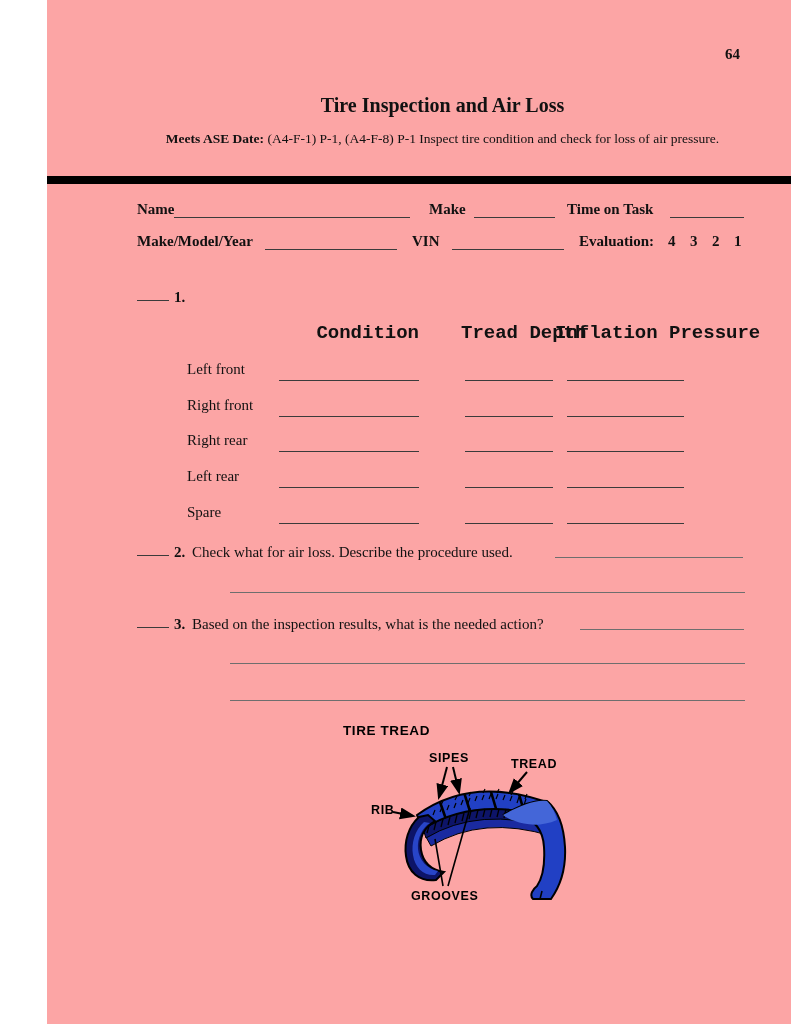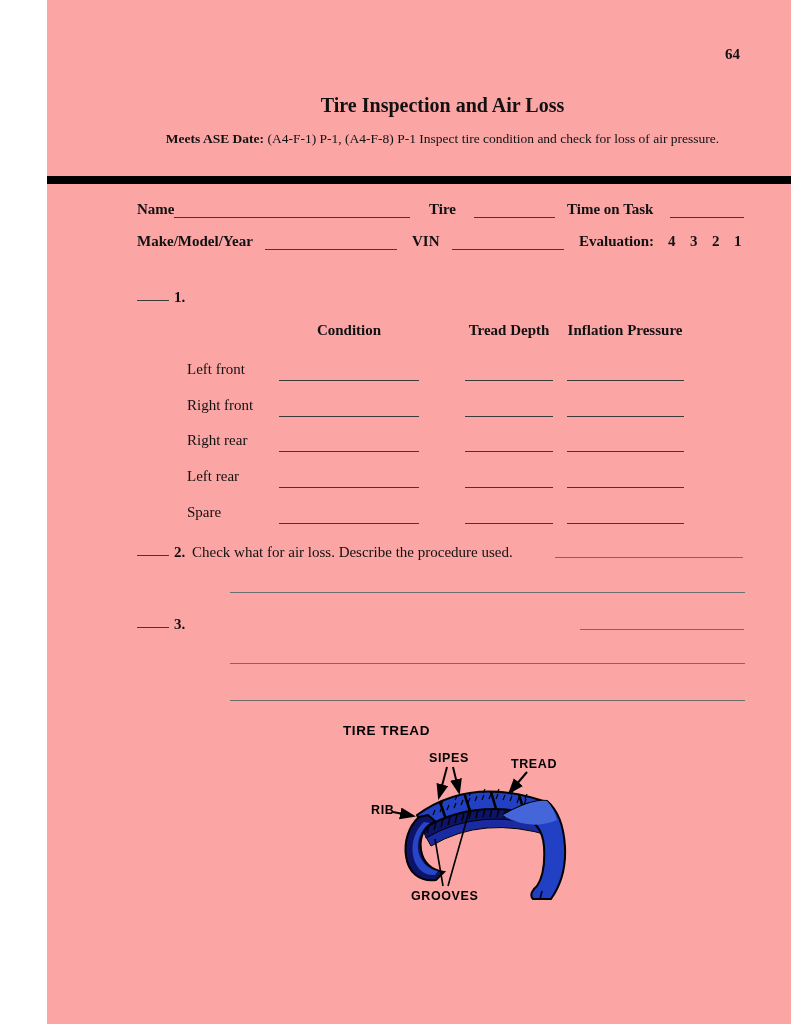--- a/index.html
+++ b/index.html
@@ -8,21 +8,21 @@
     font-family:"Liberation Serif", serif; color:#111; overflow:hidden;margin-left:47px;
   }
   .abs { position:absolute; }
   .b { font-weight:bold; }
   .fs15 { font-size:15px; line-height:18px; white-space:nowrap; }
   .blank { position:absolute; height:14px; border-bottom:1.5px solid #3b3b3b; }
   .longline { position:absolute; height:14px; border-bottom:1.5px solid #6e6e6e; }
   .title { width:100%; text-align:center; font-size:20px; font-weight:bold; line-height:30px; }
   .subtitle { width:592px; left:50%; transform:translateX(-50%); text-align:center; font-size:13.5px; line-height:18.5px; }
   .bar { left:0; width:791px; height:8px; background:#000; }
-  .hdr { text-align:center; font-weight:bold; font-size:15px; white-space:nowrap; }
+  .hdr { text-align:right; font-weight:bold; font-size:19px; white-space:nowrap;font-family:Liberation Mono, monospace; }
   .diagram-label {
     position:absolute; font-family:"Liberation Sans", sans-serif; font-weight:bold;
     font-size:12.5px; letter-spacing:0.6px; color:#000; white-space:nowrap; z-index:2;
   }
   svg { position:absolute; left:0; top:0; }
 </style>
 </head>
 <body>
 
 <div class="page">
@@ -32,21 +32,21 @@
   <div class="abs title" style="top:90px;">Tire Inspection and Air Loss</div>
   <div class="abs subtitle" style="top:130px;">
     <span class="b">Meets ASE Date:</span>
     <span>(A4-F-1) P-1, (A4-F-8) P-1  Inspect tire condition and check for loss of air pressure.</span>
   </div>
 
   <div class="abs bar" style="top:176px;"></div>
 
   <div class="abs fs15 b" style="left:90px; top:200px;">Name</div>
   <div class="blank" style="left:127px; top:203px; width:236px;"></div>
-  <div class="abs fs15 b" style="left:382px; top:200px;">Tire</div>
+  <div class="abs fs15 b" style="left:382px; top:200px;">Make</div>
   <div class="blank" style="left:427px; top:203px; width:81px;"></div>
   <div class="abs fs15 b" style="left:520px; top:200px;">Time on Task</div>
   <div class="blank" style="left:623px; top:203px; width:74px;"></div>
 
   <div class="abs fs15 b" style="left:90px; top:232px;">Make/Model/Year</div>
   <div class="blank" style="left:218px; top:235px; width:132px;"></div>
   <div class="abs fs15 b" style="left:365px; top:232px;">VIN</div>
   <div class="blank" style="left:405px; top:235px; width:112px;"></div>
   <div class="abs fs15 b" style="left:532px; top:232px;">Evaluation:</div>
   <div class="abs fs15 b" style="left:621px; top:232px;">4</div>
@@ -93,20 +93,21 @@
   </div>
 
   <div class="blank" style="left:90px; top:541px; width:32px;"></div>
   <div class="abs fs15 b" style="left:127px; top:543px;">2.</div>
   <div class="abs fs15" style="left:145px; top:543px;">Check what for air loss.  Describe the procedure used.</div>
   <div class="longline" style="left:508px; top:543px; width:188px;"></div>
   <div class="longline" style="left:183px; top:578px; width:515px;"></div>
 
   <div class="blank" style="left:90px; top:613px; width:32px;"></div>
   <div class="abs fs15 b" style="left:127px; top:615px;">3.</div>
+  <div class="abs fs15" style="left:145px; top:615px;">Based on the inspection results, what is the needed action?</div>
   <div class="longline" style="left:533px; top:615px; width:164px;"></div>
   <div class="longline" style="left:183px; top:649px; width:515px;"></div>
   <div class="longline" style="left:183px; top:686px; width:515px;"></div>
 
   <div class="abs" style="left:250px; top:715px; width:320px; height:205px;">
     <div class="diagram-label" style="left:46px; top:8px; font-size:13.5px;">TIRE TREAD</div>
     <div class="diagram-label" style="left:132px; top:36px;">SIPES</div>
     <div class="diagram-label" style="left:214px; top:42px;">TREAD</div>
     <div class="diagram-label" style="left:74px; top:88px;">RIB</div>
     <div class="diagram-label" style="left:114px; top:174px;">GROOVES</div>

